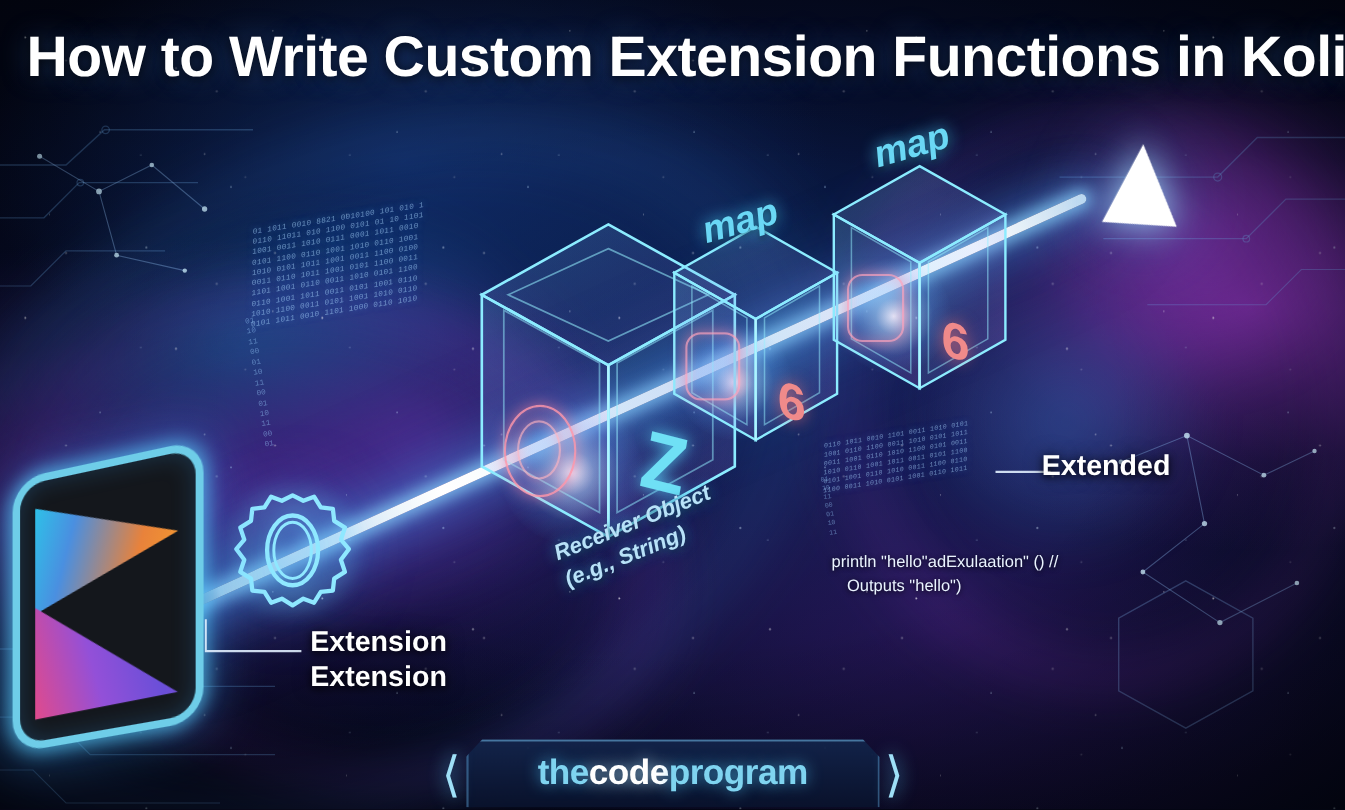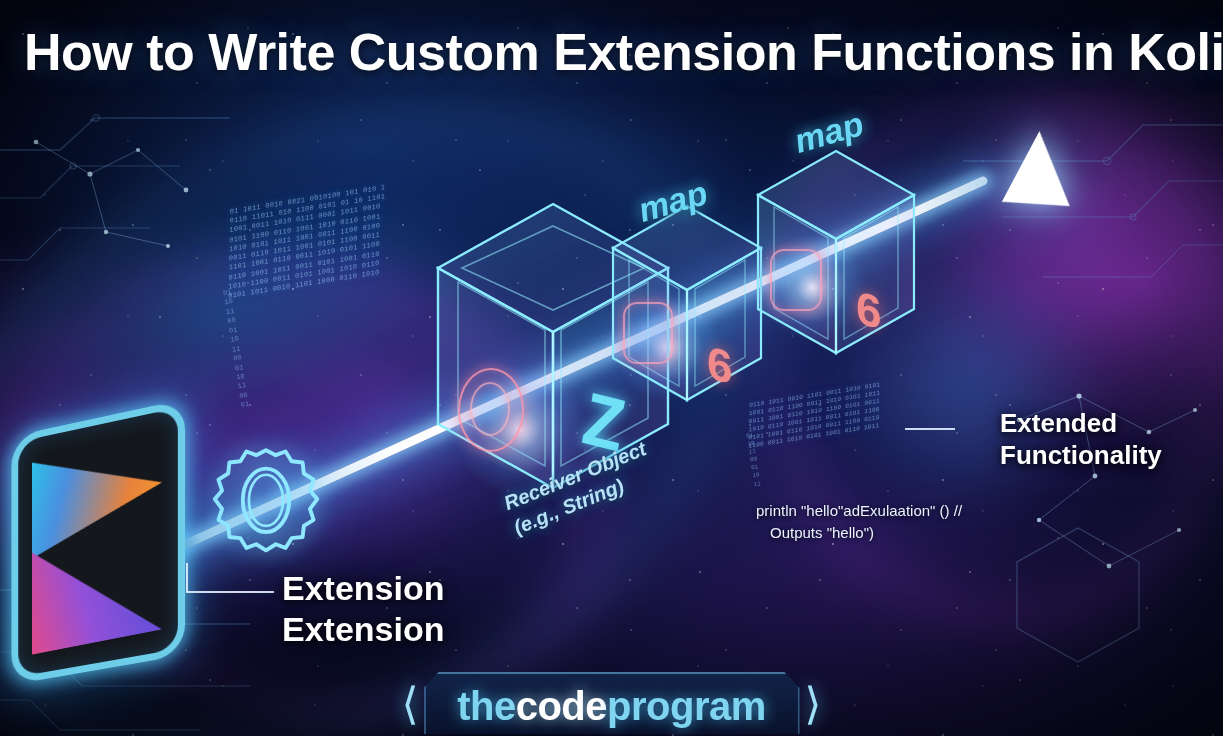--- a/index.html
+++ b/index.html
@@ -356,21 +356,21 @@
     background: linear-gradient(180deg, rgba(18,36,74,0.92) 0%, rgba(9,18,44,0.95) 100%);
     border-top: 2px solid rgba(120,200,255,0.55);
     border-left: 2px solid rgba(120,200,255,0.35);
     border-right: 2px solid rgba(120,200,255,0.35);
     clip-path: polygon(4% 0%, 96% 0%, 100% 26%, 100% 100%, 0% 100%, 0% 26%);
   }
   .footer-text {
     position: absolute;
     left: 0; right: 0; top: 16px;
     text-align: center;
-    font-size: 40px;
+    font-size: 32px;
     font-weight: bold;
     letter-spacing: -0.5px;
     white-space: nowrap;
   }
   .ft-a { color: #7fd4f0; text-shadow: 0 0 14px rgba(80,200,250,0.7); }
   .ft-b { color: #ffffff; text-shadow: 0 0 14px rgba(180,235,255,0.8); }
   .bracket {
     position: absolute;
     top: 10px;
     font-size: 44px;
@@ -575,29 +575,28 @@
 
   <div class="map-label" style="left:638px; top:182px; font-size:34px; transform:rotate(-16deg);">map</div>
   <div class="map-label" style="left:794px; top:113px; font-size:34px; transform:rotate(-16deg);">map</div>
 
   <div class="receiver-label" style="left:500px; top:492px; font-size:20px;">
     <div>Receiver Object</div>
     <div>(e.g., String)</div>
   </div>
 
   <div class="leader" style="left:186px; top:563px; width:86px; height:28px;"></div>
-  <div class="label" style="left:282px; top:568px; font-size:34px;">
+  <div class="label" style="left:282px; top:568px; font-size:26px;">
     <div>Extension</div>
     <div>Extension</div>
   </div>
 
   <div class="leader-flat" style="left:905px; top:428px; width:50px;"></div>
-  <div class="label" style="left:1000px; top:408px; font-size:26px;">
+  <div class="label" style="left:947px; top:408px; font-size:26px;">
     <div>Extended</div>
-    <div>Functionality</div>
   </div>
 
   <div class="code-snippet" style="left:756px; top:500px; font-size:15px;">
     <div>println  "hello"adExulaation" ()  //</div>
     <div style="padding-left:14px;">Outputs "hello")</div>
   </div>
 
   <div class="title">How to Write Custom Extension Functions in Kolin</div>
 
   <div class="footer-logo">

